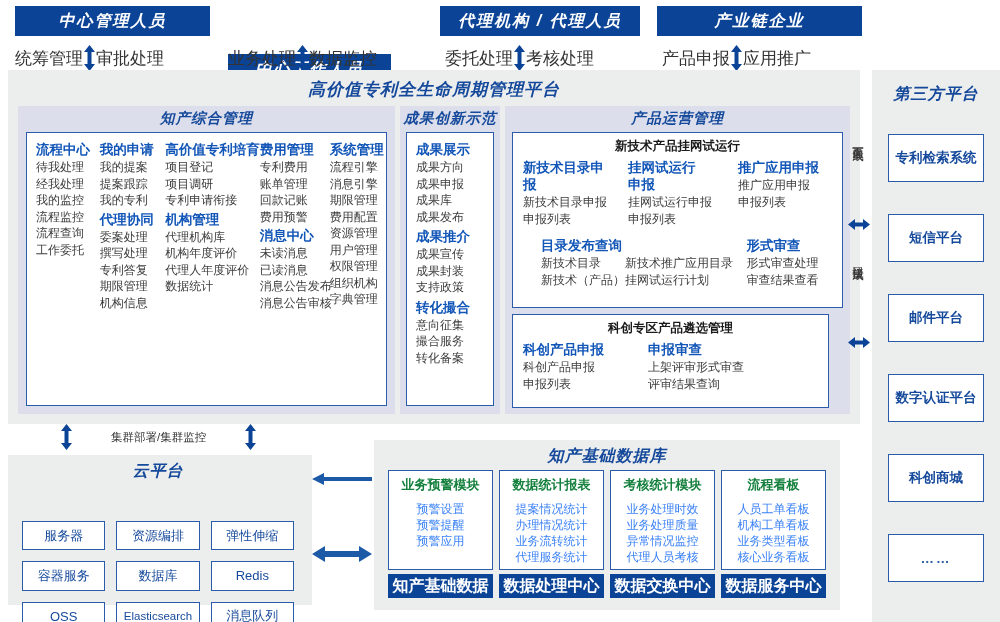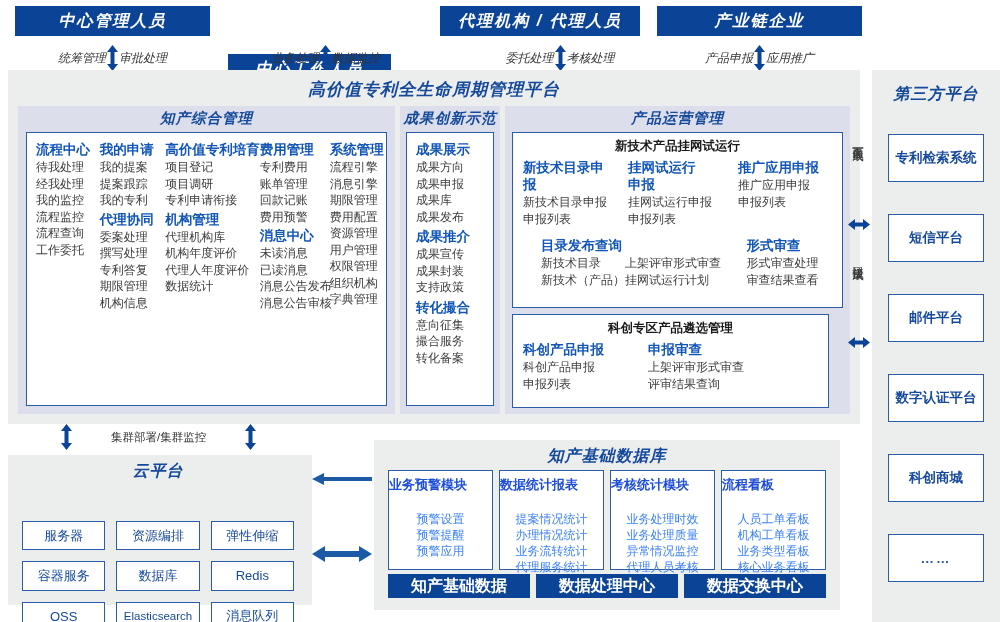--- a/index.html
+++ b/index.html
@@ -42,22 +42,22 @@
   .col { display: flex; flex-direction: column; }
 
   
   .roles { position: absolute; left: 0; top: 6px; width: 870px; height: 60px; }
   .role {
     position: absolute; top: 0; height: 30px;
     font-size: 16px;
   }
   .role-sub {
     position: absolute; top: 44px; height: 16px;
-    display: flex; align-items: center; justify-content: center;
-    font-size: 12px; color: #333; font-style: italic;
+    display: flex; align-items: center; justify-content: flex-start;
+    font-size: 17px; color: #333;
   }
   .vArrow {
     width: 13px; height: 26px; position: relative; flex: 0 0 13px;
   }
   .vArrow svg { display: block; }
 
   
   #platform-panel {
     position: absolute; left: 8px; top: 70px; width: 852px; height: 354px;
   }
@@ -122,21 +122,21 @@
     display:flex; align-items:center; justify-content:center;
     color:#15499b; font-size:13px;
   }
 
   
   #db { position:absolute; left: 374px; top: 440px; width: 466px; height: 170px; background:#eceded; }
   #db-title { position:absolute; left:0; top:6px; width:466px; font-size:16px; }
   #db-grid { position:absolute; left: 14px; top: 30px; width: 438px; height: 100px;
              display:flex; gap:6px; }
   .db-col { flex:1; background:#fff; border:1px solid #2a5caa; padding-top:5px; }
-  .db-col .h { text-align:left; font-weight:bold; font-size:13px; color:#1d4ed8; margin-bottom:17px; }
+  .db-col .h { text-align:center; font-weight:bold; font-size:13px; color:#15803d; margin-bottom:7px; }
   .db-col .i { text-align:center; font-size:12px; color:#3b82f6; line-height:16px; }
   #db-foot { position:absolute; left: 14px; top: 134px; width: 438px; height: 24px; display:flex; gap:6px; }
   .db-foot-cell {
     flex:1; background:#0b4496; color:#fff; font-weight:bold; font-size:16px;
     display:flex; align-items:center; justify-content:center;
   }
 
   
   .conn { position:absolute; }
 </style>
@@ -163,21 +163,21 @@
       <span>业务处理</span>
       <span class="vArrow">
         <svg width="13" height="26" viewBox="0 0 13 26">
             <path d="M6.5 0 L12 7 L8.5 7 L8.5 19 L12 19 L6.5 26 L1 19 L4.5 19 L4.5 7 L1 7 Z" fill="#0b4496"></path>
           </svg>
       </span>
       <span>数据监控</span>
     </div>
 
     <div class="role blue-head" style="left:440px; width:200px;">代理机构 / 代理人员</div>
-    <div class="role-sub" style="left:445px; width:190px;margin-left:20px;">
+    <div class="role-sub" style="left:445px; width:190px;">
       <span>委托处理</span>
       <span class="vArrow">
         <svg width="13" height="26" viewBox="0 0 13 26">
             <path d="M6.5 0 L12 7 L8.5 7 L8.5 19 L12 19 L6.5 26 L1 19 L4.5 19 L4.5 7 L1 7 Z" fill="#0b4496"></path>
           </svg>
       </span>
       <span>考核处理</span>
     </div>
 
     <div class="role blue-head" style="left:657px; width:205px;">产业链企业</div>
@@ -300,21 +300,21 @@
           </div>
           <div class="col" style="width:100px;">
             <div class="grp-title">推广应用申报</div>
             <div class="leaf">推广应用申报</div>
             <div class="leaf">申报列表</div>
           </div>
         </div>
         <div class="prow" style="margin-top:10px;padding-left:28px;">
           <div class="col" style="width:215px;">
             <div class="grp-title">目录发布查询</div>
-            <div class="leaf">新技术目录　　上架评审形式审查</div>
+            <div class="leaf">新技术目录　　新技术推广应用目录</div>
             <div class="leaf">新技术（产品）挂网试运行计划</div>
           </div>
           <div class="col" style="width:100px;">
             <div class="grp-title">形式审查</div>
             <div class="leaf">形式审查处理</div>
             <div class="leaf">审查结果查看</div>
           </div>
         </div>
       </div>
 
@@ -434,16 +434,17 @@
         <div class="i">机构工单看板</div>
         <div class="i">业务类型看板</div>
         <div class="i">核心业务看板</div>
       </div>
     </div>
 
     <div id="db-foot">
       <div class="db-foot-cell">知产基础数据</div>
       <div class="db-foot-cell">数据处理中心</div>
       <div class="db-foot-cell">数据交换中心</div>
+      <div class="db-foot-cell">数据服务中心</div>
     </div>
   </div>
 
 </div>
 
 </body></html>

